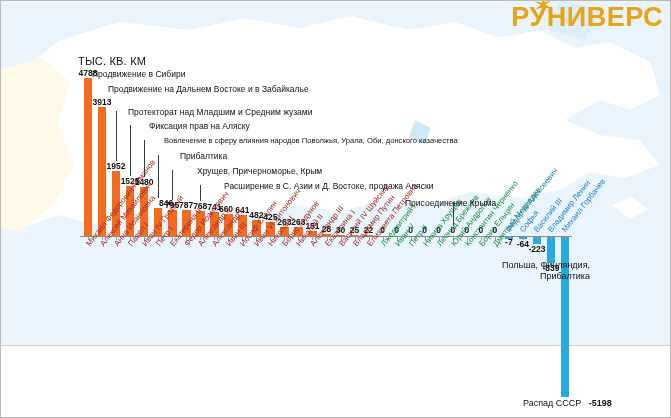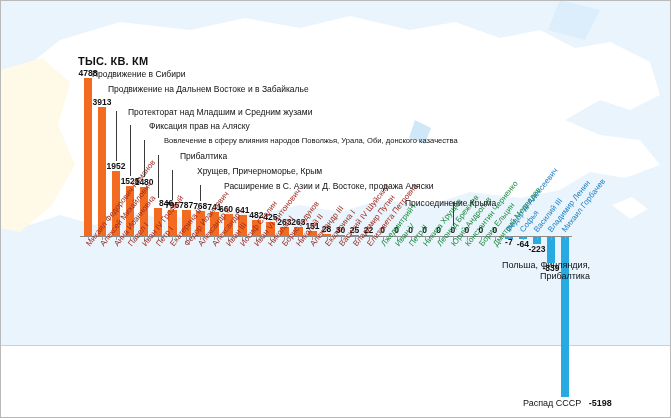--- a/index.html
+++ b/index.html
@@ -14,21 +14,21 @@
   .mapbg{position:absolute;left:0;top:0;width:671px;height:345px;overflow:hidden;}
   .mapbg svg{position:absolute;left:0;top:0;}
 
   
   .logo{position:absolute;right:8px;top:4px;z-index:40;
         font-weight:bold;font-size:27px;letter-spacing:.5px;
         color:#E8A317;line-height:1;}
   .logo .star{position:absolute;left:22px;top:-9px;width:20px;height:20px;}
 
   
-  .unit{position:absolute;left:78px;top:55px;font-size:11px;font-weight:bold;color:#111;z-index:30;letter-spacing:.2px;}
+  .unit{position:absolute;left:78px;top:55px;font-size:11px;font-weight:normal;color:#111;z-index:30;letter-spacing:.2px;}
 
   
   .plot{position:absolute;left:0;top:0;width:671px;height:345px;z-index:20;}
   .baseline{position:absolute;left:80px;top:236px;width:492px;height:1px;background:#8a8a8a;}
   .tick{position:absolute;top:236px;width:1px;height:4px;background:#9a9a9a;}
 
   .val{position:absolute;font-size:8.5px;font-weight:bold;color:#111;text-align:center;white-space:nowrap;}
 
   
   .name{position:absolute;font-size:8px;white-space:nowrap;
@@ -65,20 +65,26 @@
         L380,200 L340,212 L300,205 L255,215 L210,208 L170,220 L130,212 L95,225 L60,215 L30,225 L10,205 L22,170 L8,140 L30,115 L12,85 L35,60 Z"></path>
       <path fill="#FFF9E8" d="M0,70 L42,58 L70,82 L58,125 L75,165 L52,205 L20,232 L0,228 Z"></path>
       <path fill="#FFFFFF" d="M250,72 l14,-6 l10,9 l-9,8 Z M284,60 l12,-5 l9,8 l-10,7 Z M300,88 l10,-4 l7,7 l-9,5 Z"></path>
       <path fill="#FFFFFF" d="M470,55 l18,-8 l14,10 l-12,10 Z M510,70 l16,-6 l10,9 l-14,8 Z"></path>
       <path fill="#DCEEFB" d="M560,0 L600,10 L585,40 L548,30 Z"></path>
       <path fill="#FFFFFF" d="M612,205 l20,-8 l16,12 l-18,10 Z"></path>
       <path fill="#CFE8F8" d="M415,120 l16,8 l-6,16 l-16,-6 Z"></path>
     </svg>
   </div>
 
+  <div class="logo">
+    <span>РУНИВЕРС</span>
+    <svg class="star" viewBox="0 0 20 20">
+      <path d="M10 0 L11.6 7.2 L18 5.4 L12.6 9.8 L18.4 13.6 L11.4 12.4 L10.6 20 L8.6 12.8 L2.4 14.6 L7.6 10 L1.6 6.4 L9 7.6 Z" fill="#E8A317"></path>
+    </svg>
+  </div>
 
   <div class="unit">ТЫС. КВ. КМ</div>
 
   <div class="plot">
     <div class="baseline"></div>
     <div id="bars">
         <div style="position: absolute; left: 83.6654px; width: 8.69771px; top: 78px; height: 158px; background: rgb(242, 107, 33);"></div>
         <div style="position: absolute; left: 97.694px; width: 8.69771px; top: 106.874px; height: 129.126px; background: rgb(242, 107, 33);"></div>
         <div style="position: absolute; left: 111.723px; width: 8.69771px; top: 171.454px; height: 64.5464px; background: rgb(242, 107, 33);"></div>
         <div style="position: absolute; left: 125.751px; width: 8.69771px; top: 185.676px; height: 50.3237px; background: rgb(242, 107, 33);"></div>

